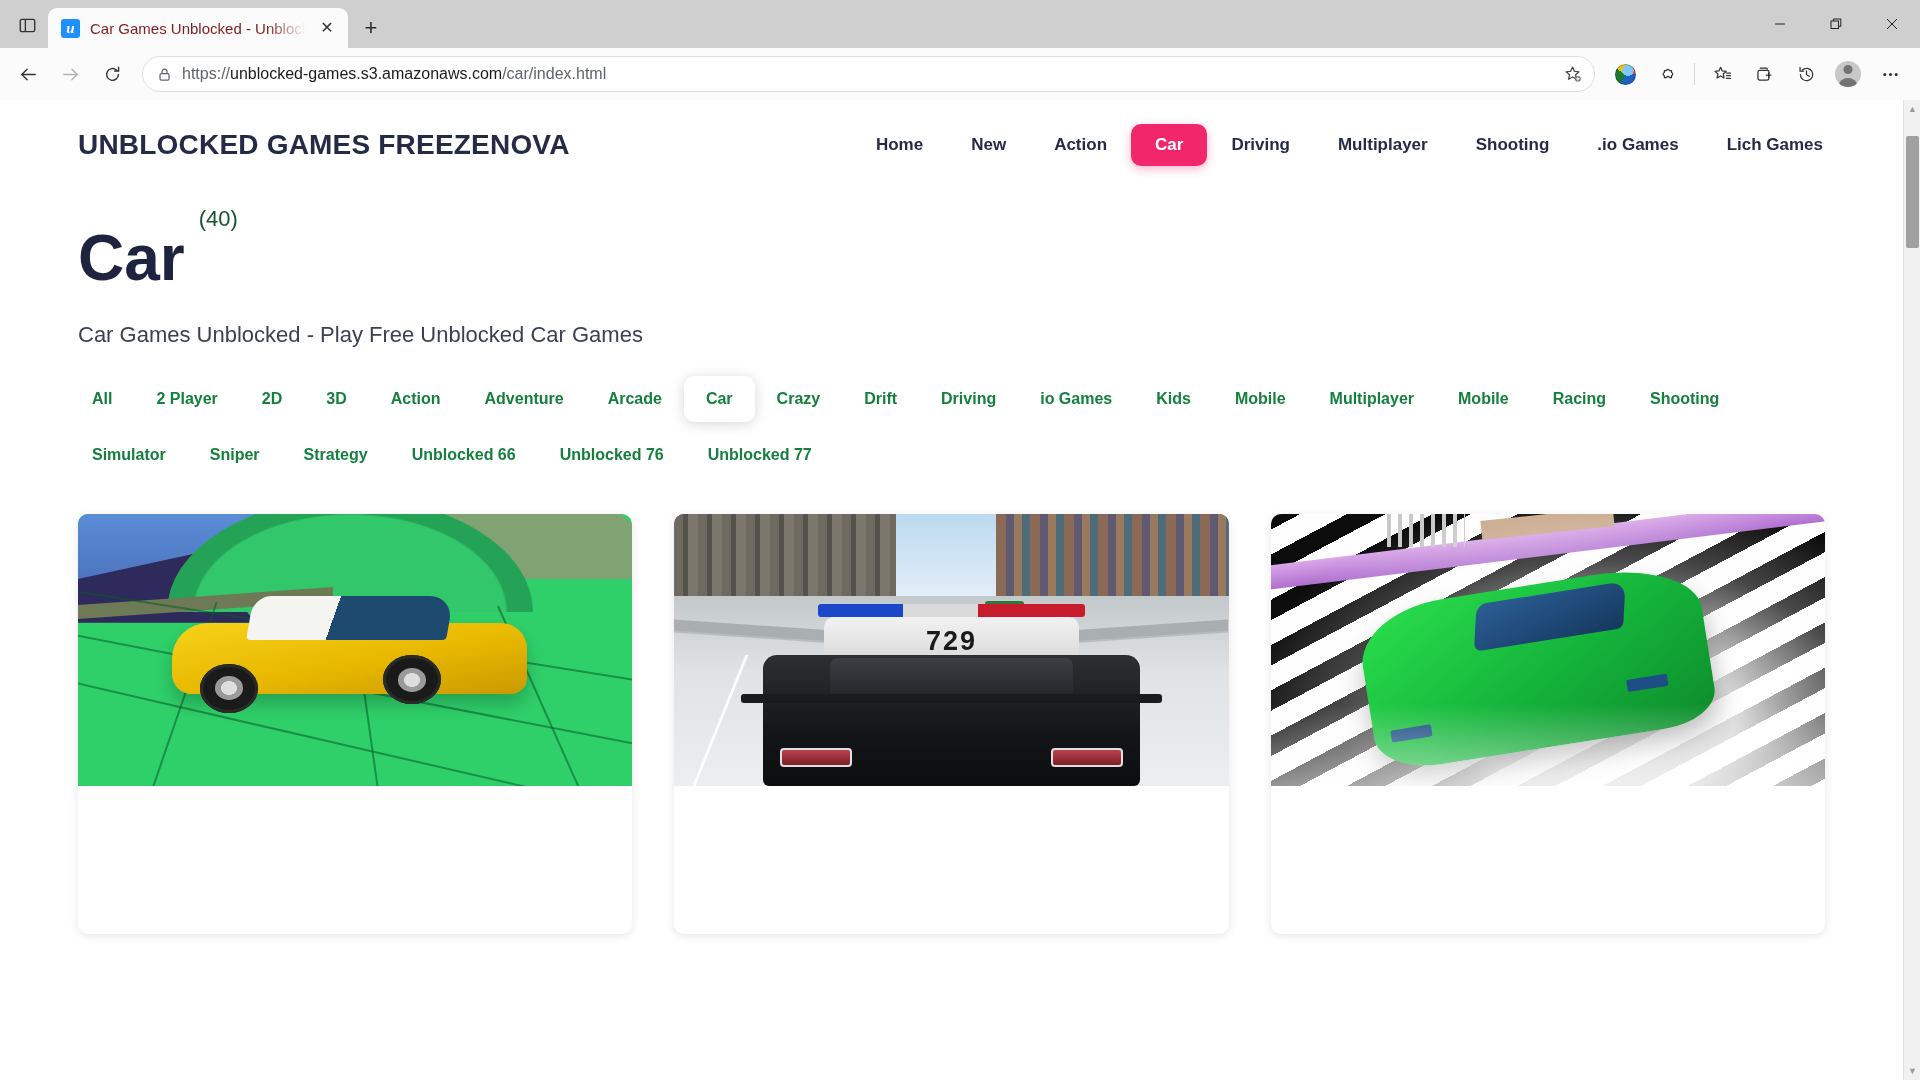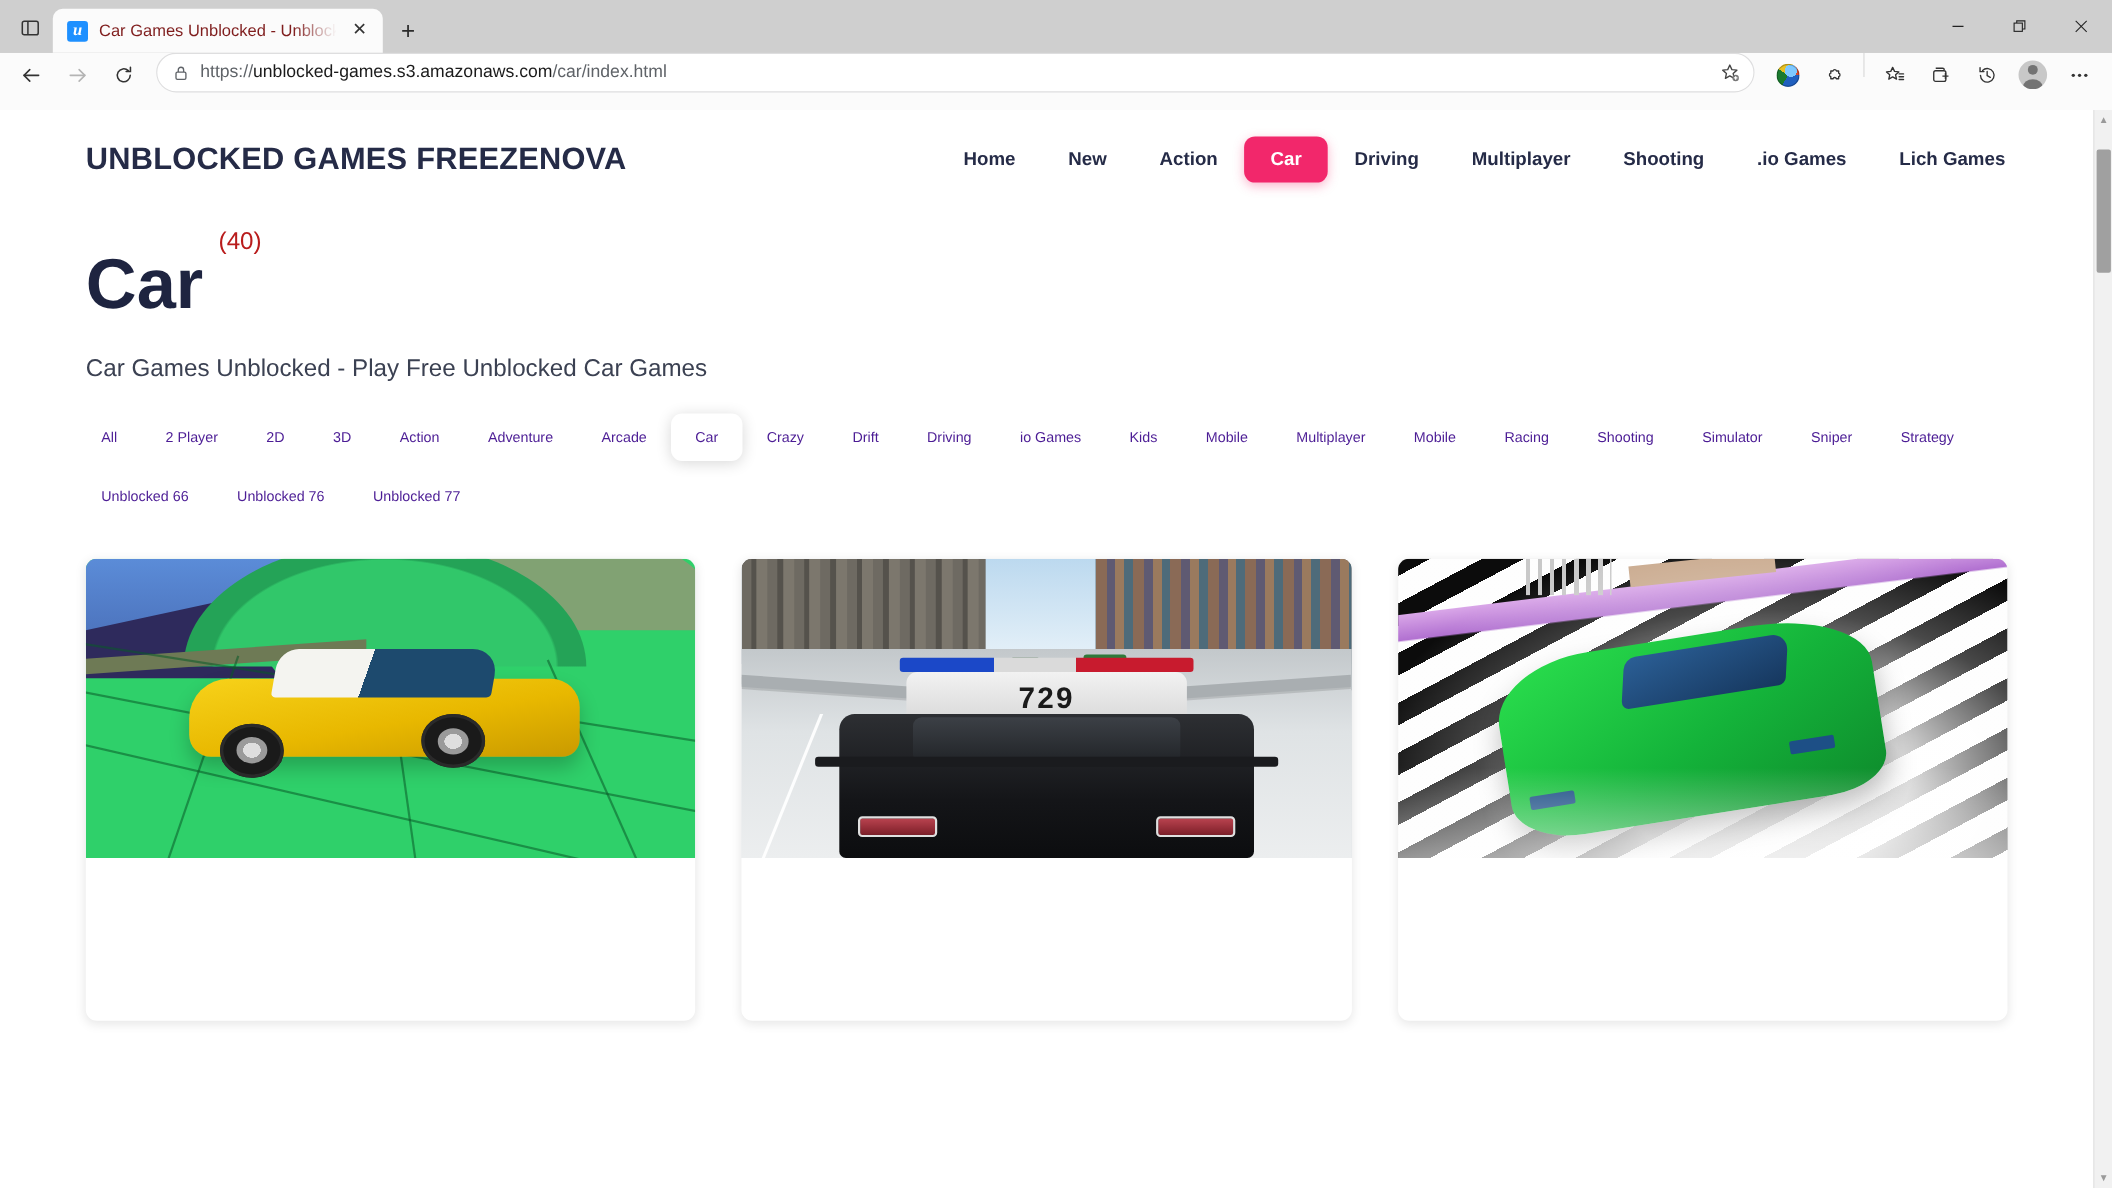--- a/index.html
+++ b/index.html
@@ -85,21 +85,21 @@
     width: 56px; height: 48px;
     display: flex; align-items: center; justify-content: center;
     color: #222;
   }
   .winbtn svg { width: 12px; height: 12px; }
 
   
   .toolbar {
     height: 52px;
     background: #fbfbfb;
-    display: flex; 
+    display: flex; align-items: center;
     padding: 0 10px 0 8px;
     gap: 2px;
   }
   .tb-btn {
     width: 40px; height: 40px; flex: none;
     display: flex; align-items: center; justify-content: center;
     border-radius: 6px;
     color: #3b3b3b;
   }
   .tb-btn svg { width: 19px; height: 19px; }
@@ -210,43 +210,43 @@
     font-size: 64px;
     font-weight: bold;
     color: #1e2440;
     line-height: 1;
     display: inline-block;
     position: relative;
   }
   .cat-count {
     font-size: 22px;
     font-weight: normal;
-    color: #b91c1c;
+    color: #14532d;
     vertical-align: super;
     position: relative;
     top: -32px;
     left: 14px;
   }
   .cat-sub {
     margin-top: 32px;
     font-size: 22px;
     color: #3b4152;
   }
 
   
   .chips {
     padding: 28px 70px 0 70px;
     display: flex; flex-wrap: wrap;
     align-items: center;
     row-gap: 10px;
   }
   .chip {
-    font-size: 13px;
-    font-weight: normal;
-    color: #4c1d95;
+    font-size: 16px;
+    font-weight: bold;
+    color: #15803d;
     padding: 14px 22px;
     border-radius: 10px;
     white-space: nowrap;
     background: transparent;
   }
   .chip.active {
     background: #fff;
     box-shadow: 0 2px 14px rgba(0,0,0,.16);
   }
 

